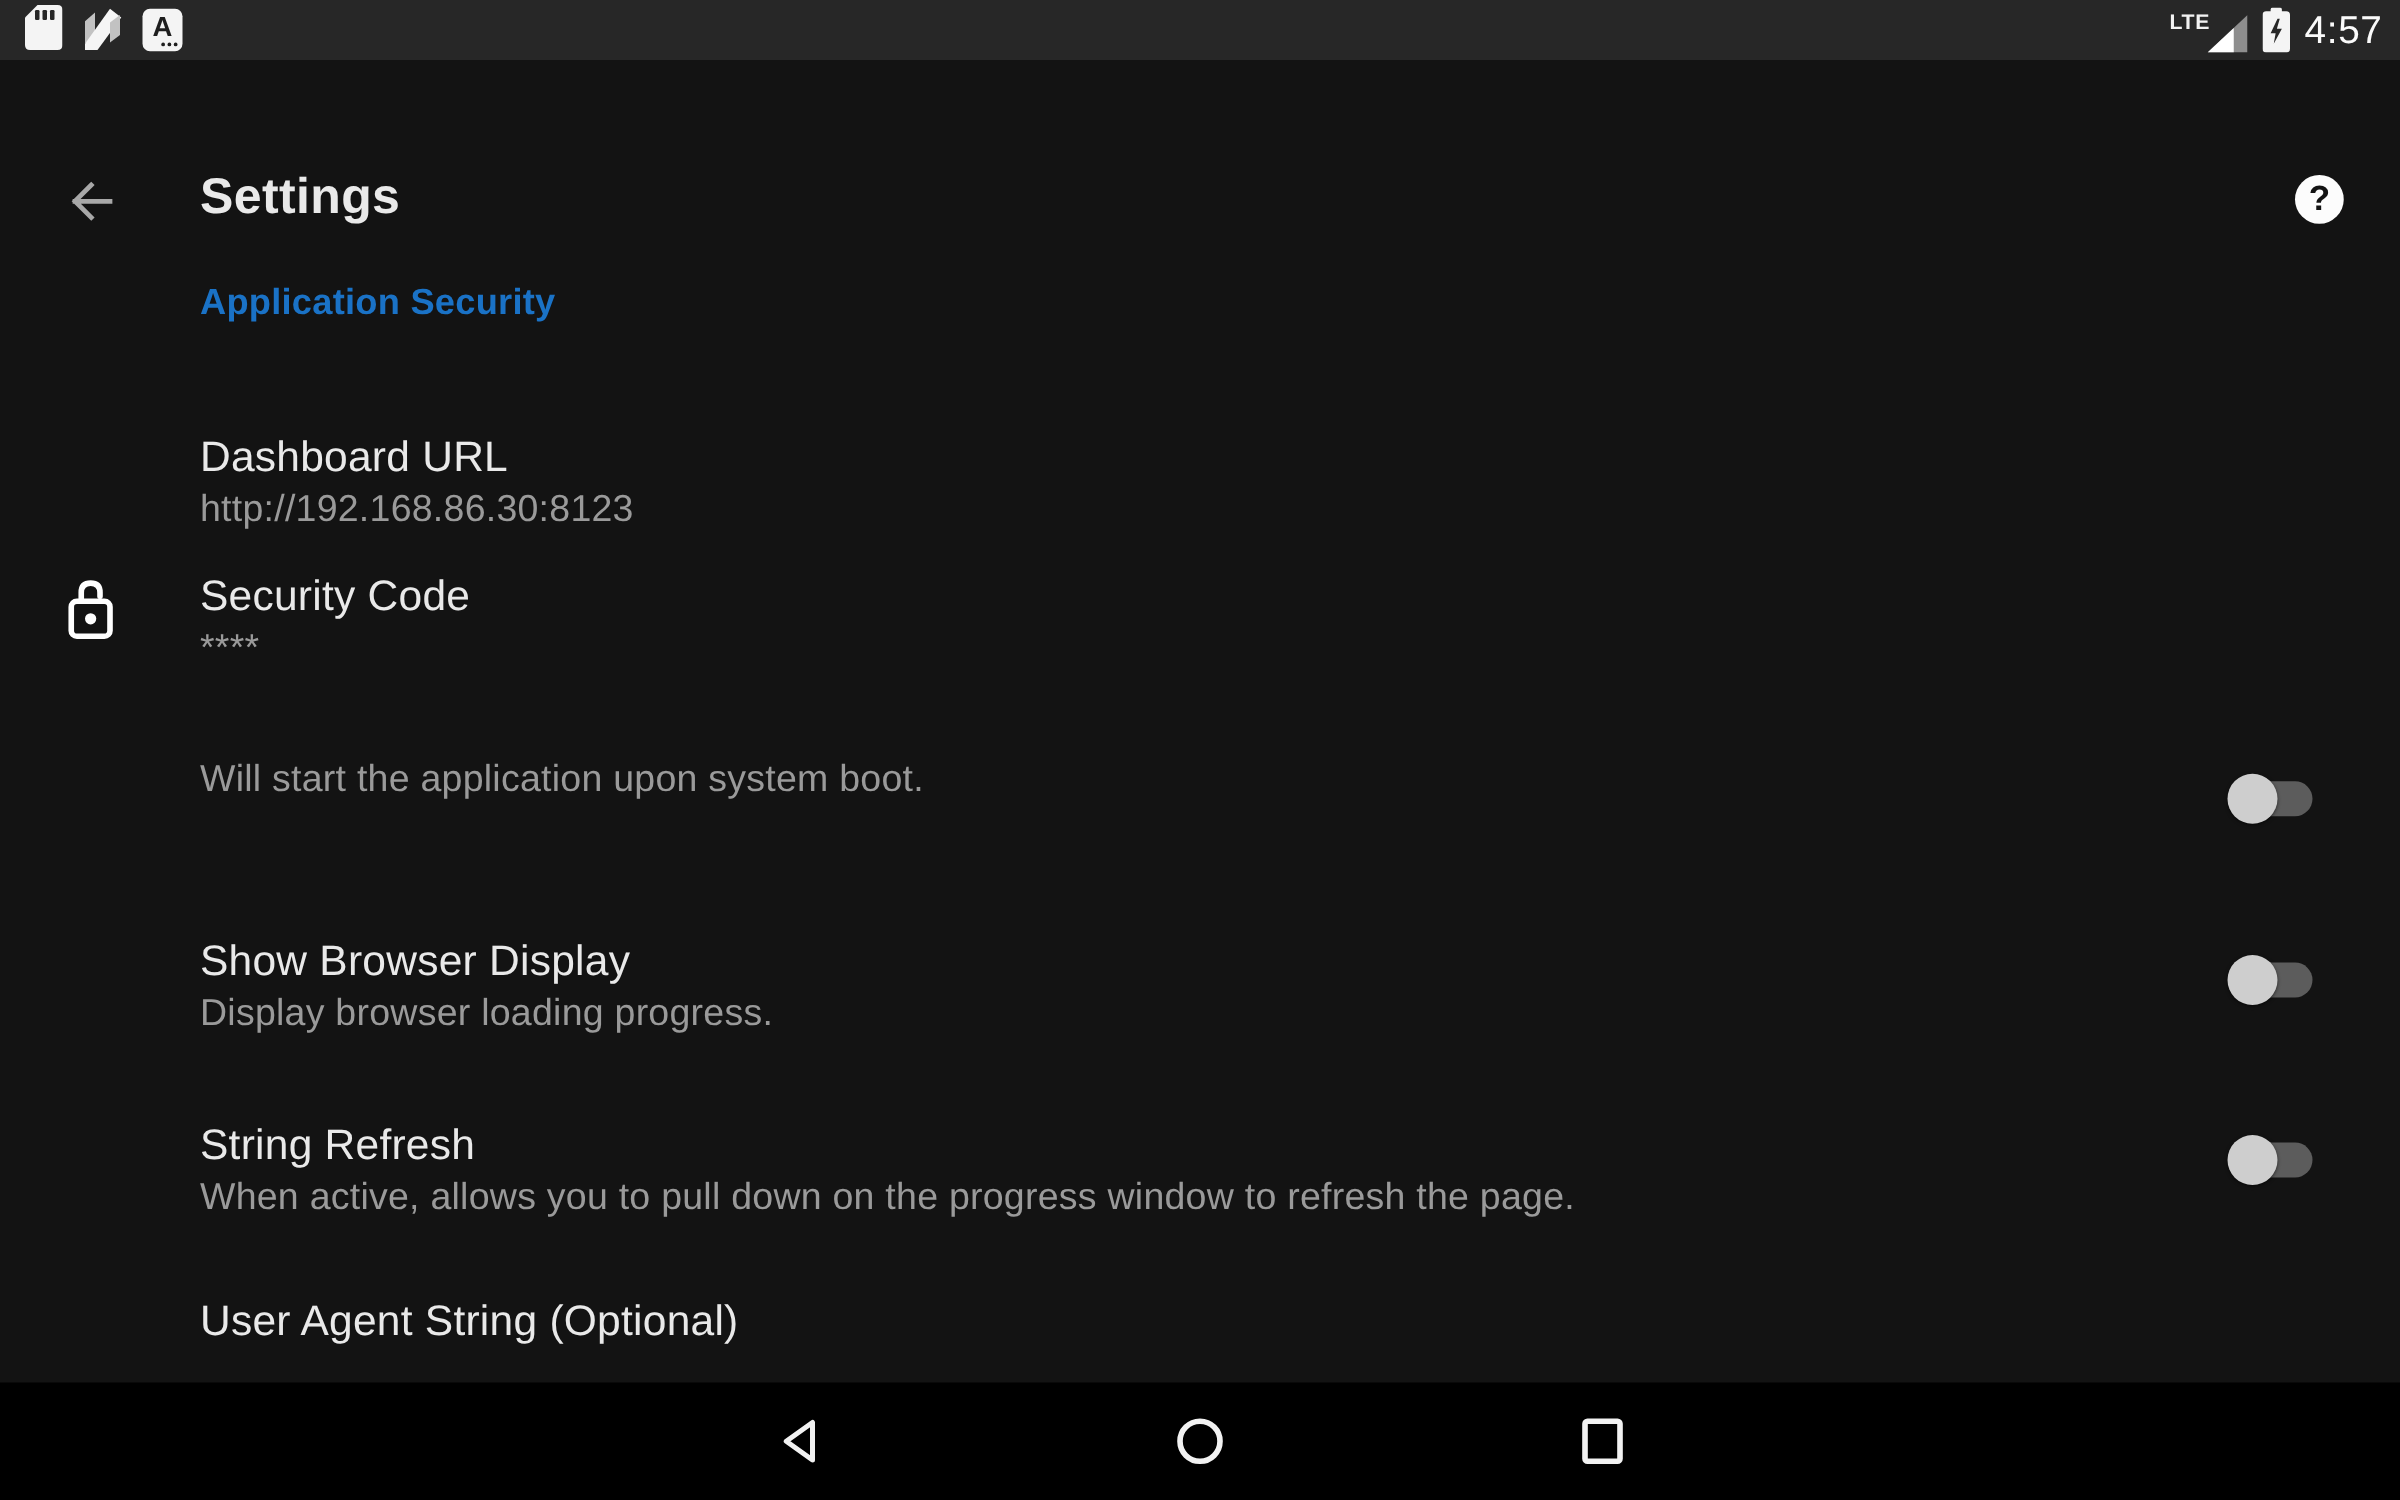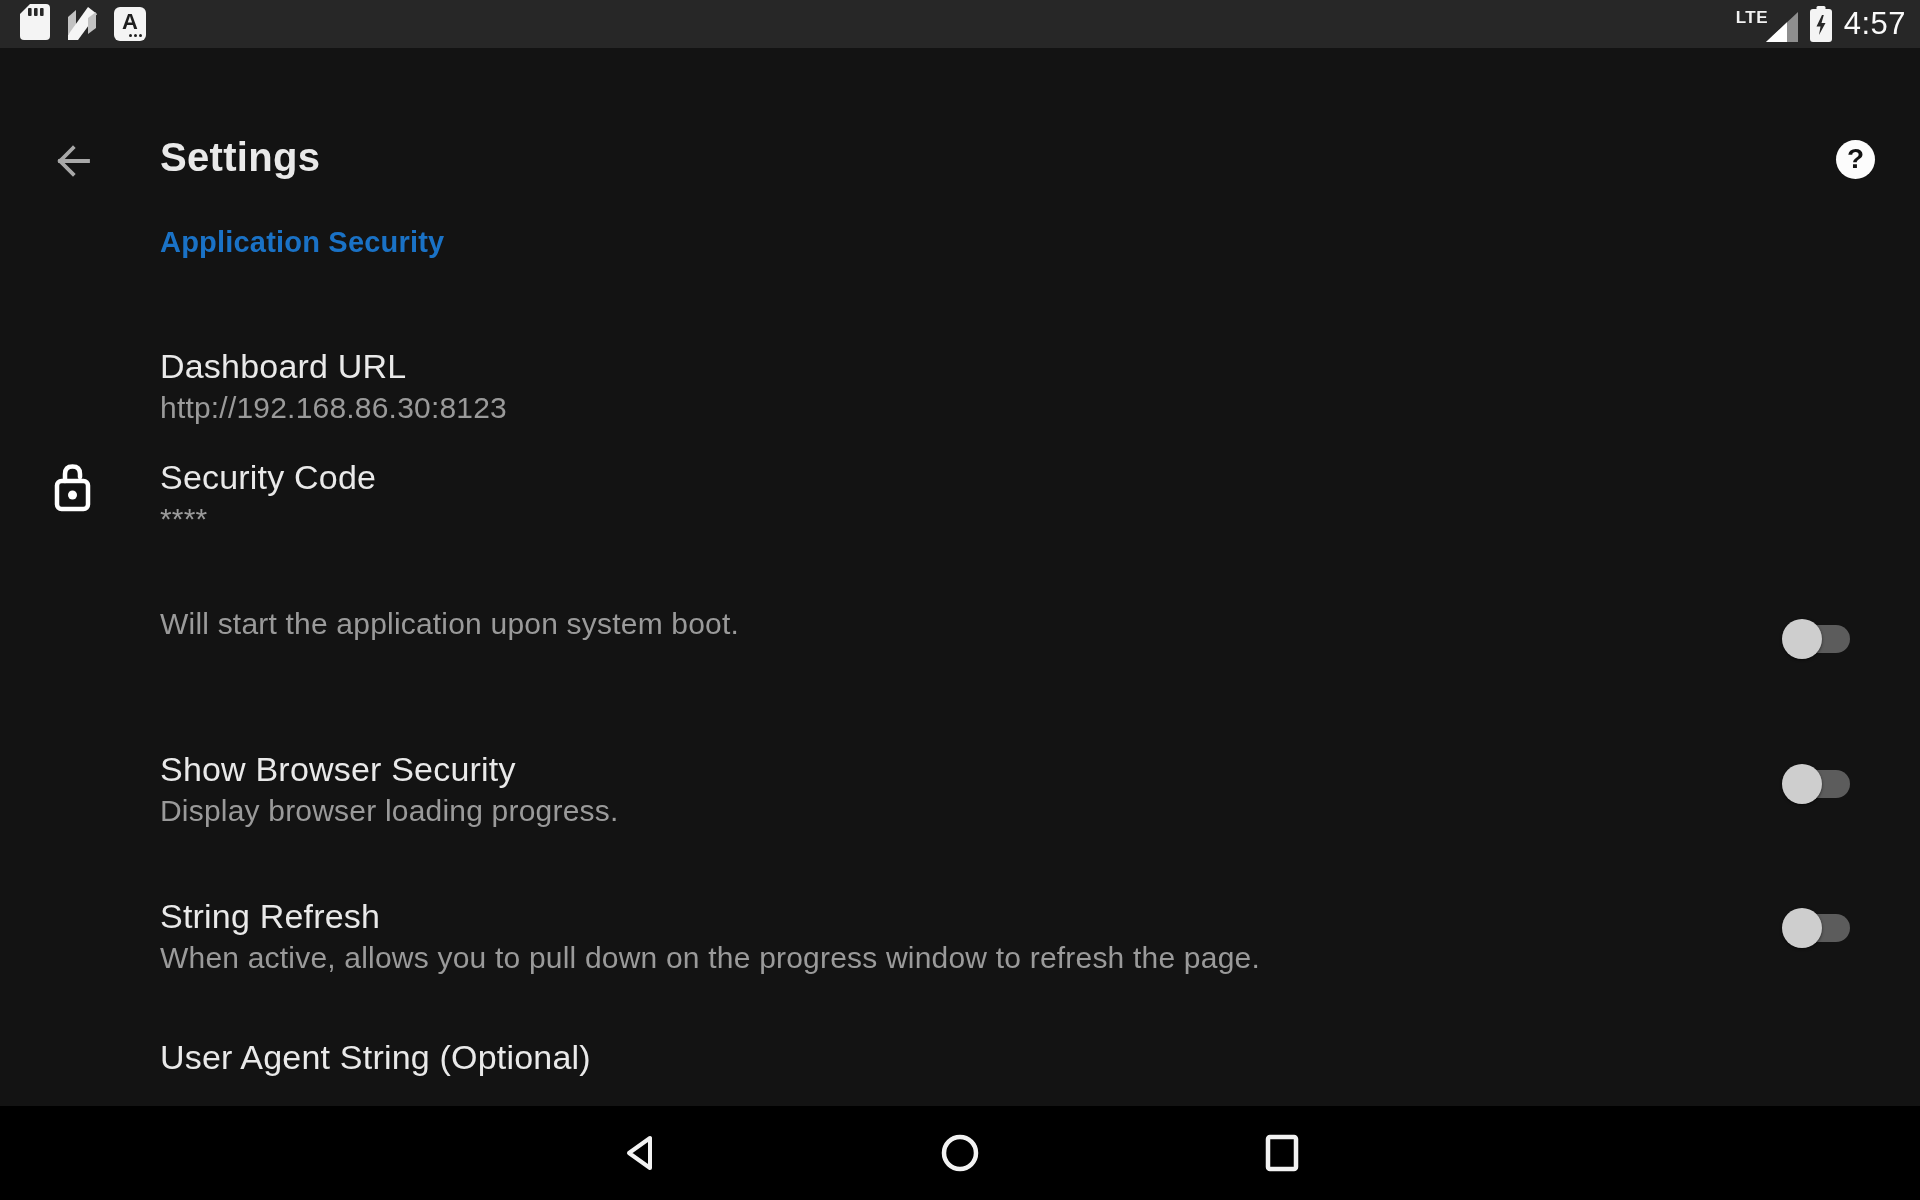--- a/index.html
+++ b/index.html
@@ -162,21 +162,21 @@
 
 <div class="item item-open-on-boot">
   <div class="subtitle">Will start the application upon system boot.</div>
 </div>
 <div class="switch switch-1">
   <div class="track"></div>
   <div class="thumb"></div>
 </div>
 
 <div class="item item-show-activity">
-  <div class="title">Show Browser Security</div>
+  <div class="title">Show Browser Display</div>
   <div class="subtitle">Display browser loading progress.</div>
 </div>
 <div class="switch switch-2">
   <div class="track"></div>
   <div class="thumb"></div>
 </div>
 
 <div class="item item-browser-refresh">
   <div class="title">String Refresh</div>
   <div class="subtitle">When active, allows you to pull down on the progress window to refresh the page.</div>

